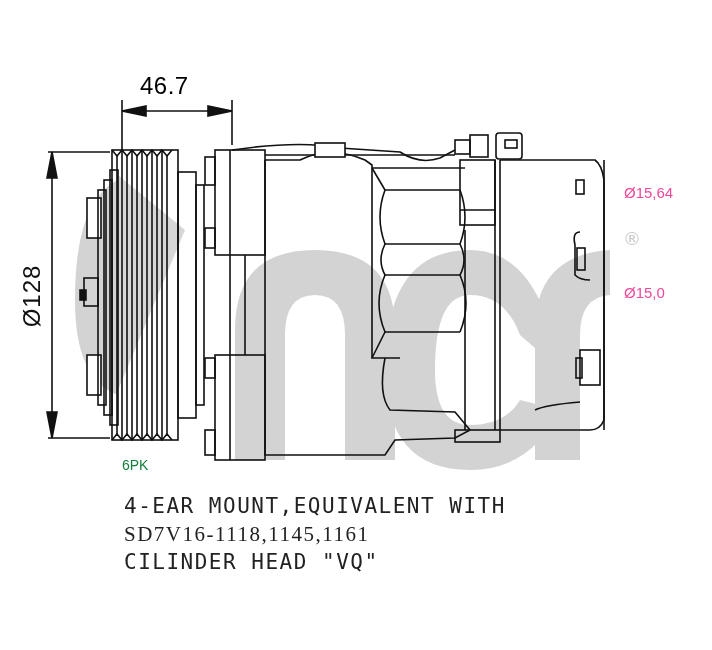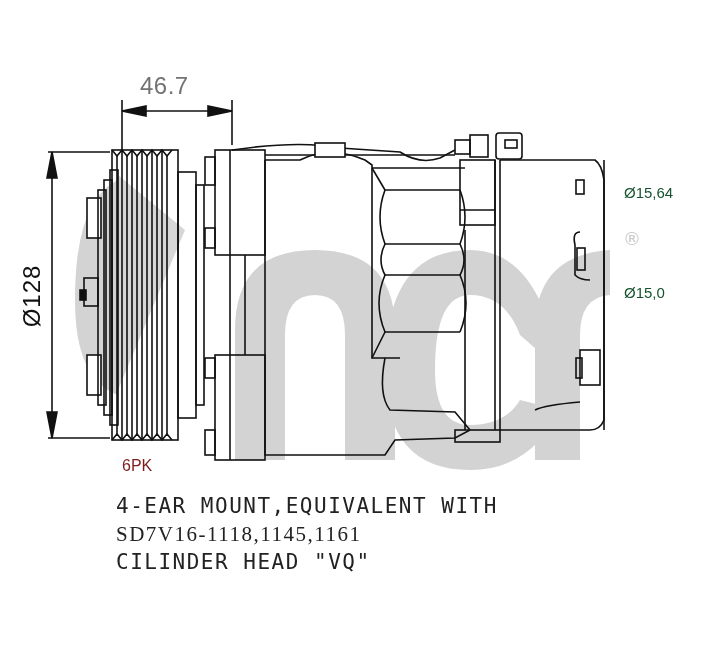--- a/index.html
+++ b/index.html
@@ -1,25 +1,25 @@
 <!DOCTYPE html>
 <html><head>
 <meta charset="utf-8">
 <style>
   html, body { margin: 0; padding: 0; background: #ffffff; }
   body { width: 712px; height: 650px; position: relative; overflow: hidden;
          font-family: "DejaVu Sans", sans-serif; color: #111; }
   #drawing { position: absolute; left: 0; top: 0; width: 712px; height: 650px; }
-  .dim-text { position: absolute; font-family: "Liberation Sans", sans-serif; font-size: 24px; color: #737373; letter-spacing: 0.5px; }
+  .dim-text { position: absolute; font-family: "Liberation Sans", sans-serif; font-size: 24px; color: #000000; letter-spacing: 0.5px; }
   .dim-vert { position: absolute; font-family: "Liberation Sans", sans-serif; font-size: 24px; color: #111;
               transform: rotate(-90deg); transform-origin: center; white-space: nowrap; letter-spacing: 1px; }
-  .side-label { position: absolute; font-family: "Liberation Sans", sans-serif; font-size: 15px; color: #14532d; }
+  .side-label { position: absolute; font-family: "Liberation Sans", sans-serif; font-size: 15px; color: #ec4899; }
   .reg { position: absolute; font-family: "DejaVu Sans", sans-serif; font-size: 18px; color: #c8c8c8; }
-  .pk { position: absolute; font-family: "Liberation Sans", sans-serif; font-size: 16px; color: #7f1d1d; }
-  .note { position: absolute; left: 116px; font-family: "DejaVu Sans Mono", monospace; font-size: 21px;
+  .pk { position: absolute; font-family: "Liberation Sans", sans-serif; font-size: 14px; color: #15803d; }
+  .note { position: absolute; left: 124px; font-family: "DejaVu Sans Mono", monospace; font-size: 21px;
           color: #222; letter-spacing: 1.5px; white-space: pre; font-weight: normal; }
 </style>
 </head>
 <body>
 
 <svg id="drawing" viewBox="0 0 712 650" xmlns="http://www.w3.org/2000/svg">
 
   <g fill="#d3d3d3" stroke="none">
 
     <path d="M 118 175 L 185 230 L 118 390 Q 70 300 118 175 Z" opacity="0.9"></path>

